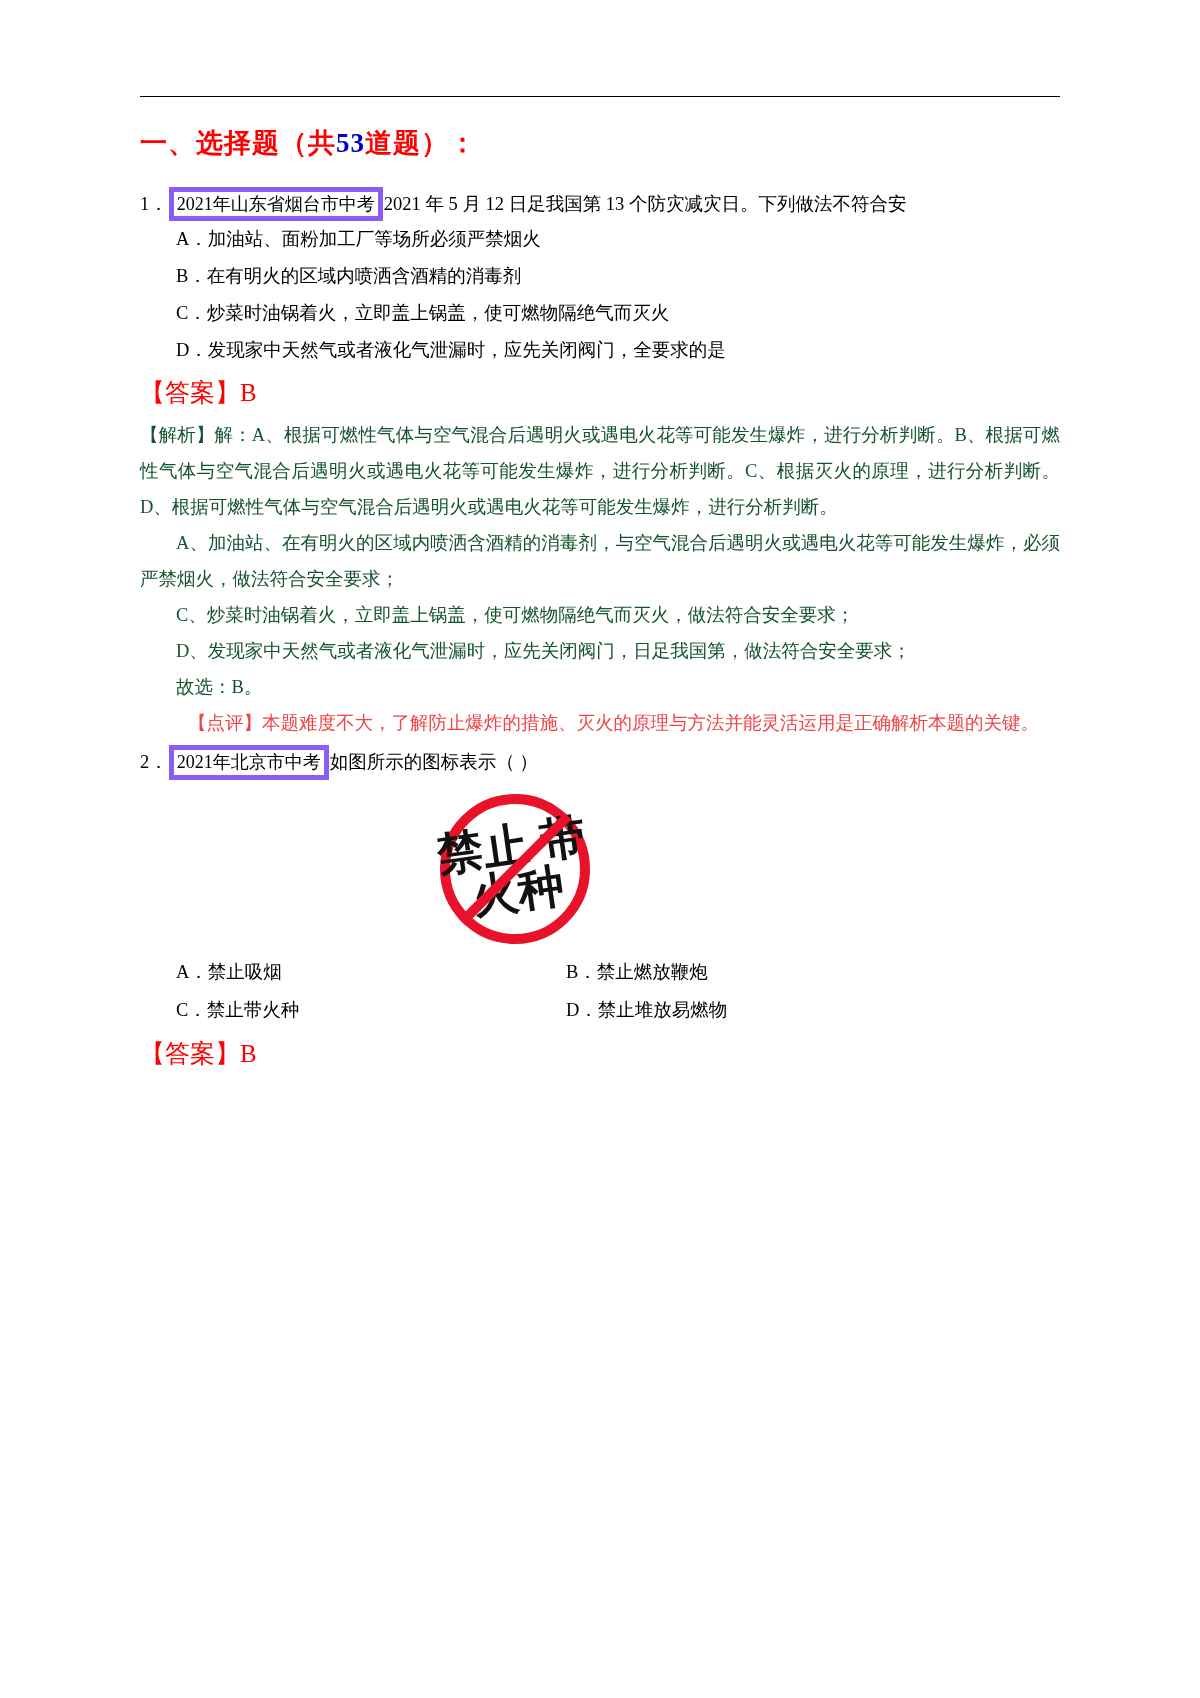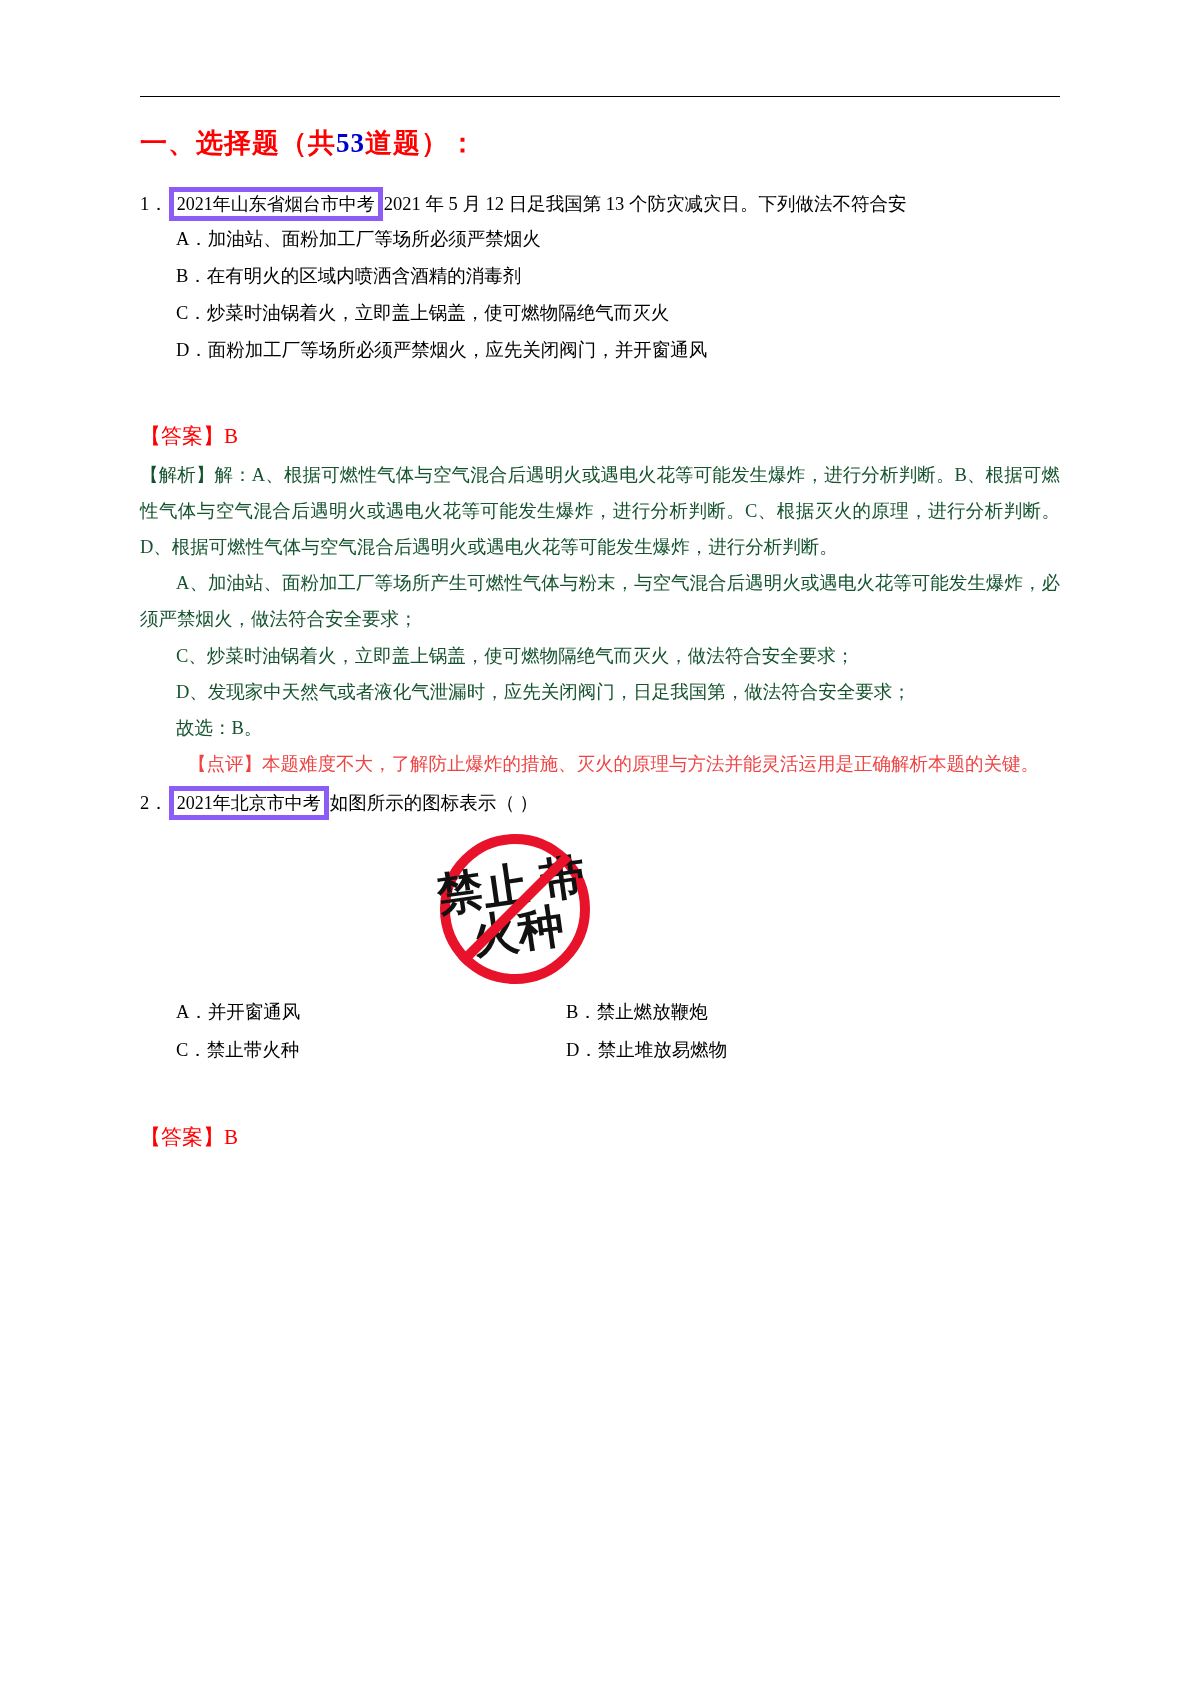--- a/index.html
+++ b/index.html
@@ -74,23 +74,22 @@
     line-height: 1.85;
   }
   .opt {
     display: block;
     padding-left: 36px;
     font-size: 18.5px;
     line-height: 2.0;
   }
   .answer {
     color: #ff0000;
-    font-size: 21px;
+    font-size: 25px;
     line-height: 1.9;
-    margin-top: 48px;
   }
   .answer .tag {
     color: #ff0000;
   }
   .answer .val {
     color: #ff0000;
   }
   .analysis {
     color: #14532d;
     font-size: 18.5px;
@@ -185,29 +184,29 @@
     </div>
 
     <div class="q-block">
       <div class="q-line q-head">
         <span class="q-no">1．</span><span class="src-box">2021年山东省烟台市中考</span><span>2021 年 5 月 12 日足我国第 13 个防灾减灾日。下列做法不符合安</span>
       </div>
 
       <div class="opt">A．加油站、面粉加工厂等场所必须严禁烟火</div>
       <div class="opt">B．在有明火的区域内喷洒含酒精的消毒剂</div>
       <div class="opt">C．炒菜时油锅着火，立即盖上锅盖，使可燃物隔绝气而灭火</div>
-      <div class="opt">D．面粉加工厂等场所必须严禁烟火，应先关闭阀门，并开窗通风</div>
+      <div class="opt">D．发现家中天然气或者液化气泄漏时，应先关闭阀门，全要求的是</div>
 
       <div class="answer">
         <span class="tag">【答案】</span><span class="val">B</span>
       </div>
 
       <div class="analysis">
         <p><span>【解析】</span><span>解：A、根据可燃性气体与空气混合后遇明火或遇电火花等可能发生爆炸，进行分析判断。B、根据可燃性气体与空气混合后遇明火或遇电火花等可能发生爆炸，进行分析判断。C、根据灭火的原理，进行分析判断。D、根据可燃性气体与空气混合后遇明火或遇电火花等可能发生爆炸，进行分析判断。</span></p>
-        <p class="indent1">A、加油站、面粉加工厂等场所产生可燃性气体与粉末，与空气混合后遇明火或遇电火花等可能发生爆炸，必须严禁烟火，做法符合安全要求；</p>
+        <p class="indent1">A、加油站、在有明火的区域内喷洒含酒精的消毒剂，与空气混合后遇明火或遇电火花等可能发生爆炸，必须严禁烟火，做法符合安全要求；</p>
         <p class="indent2">C、炒菜时油锅着火，立即盖上锅盖，使可燃物隔绝气而灭火，做法符合安全要求；</p>
         <p class="indent2">D、发现家中天然气或者液化气泄漏时，应先关闭阀门，日足我国第，做法符合安全要求；</p>
         <p class="indent2">故选：B。</p>
       </div>
 
       <div class="comment">
         <span>【点评】</span><span>本题难度不大，了解防止爆炸的措施、灭火的原理与方法并能灵活运用是正确解析本题的关键。</span>
       </div>
     </div>
 
@@ -221,21 +220,21 @@
           <div class="ring"></div>
           <div class="glyph">
               <span>禁止
 带火种</span>
             </div>
           <div class="slash"></div>
         </div>
       </div>
 
       <div class="opt-grid">
-        <div>A．并开窗通风</div>
+        <div>A．禁止吸烟</div>
         <div>B．禁止燃放鞭炮</div>
         <div>C．禁止带火种</div>
         <div>D．禁止堆放易燃物</div>
       </div>
 
       <div class="answer">
         <span class="tag">【答案】</span><span class="val">B</span>
       </div>
     </div>
 

